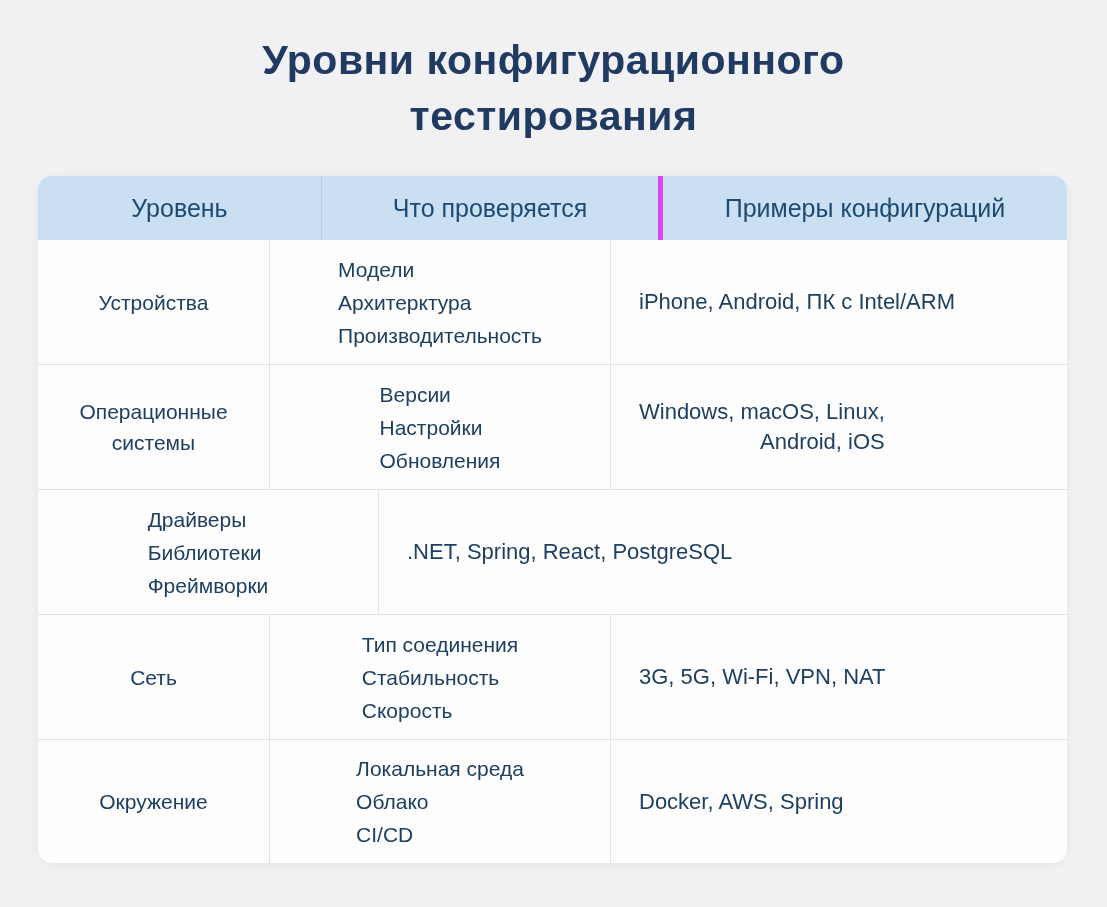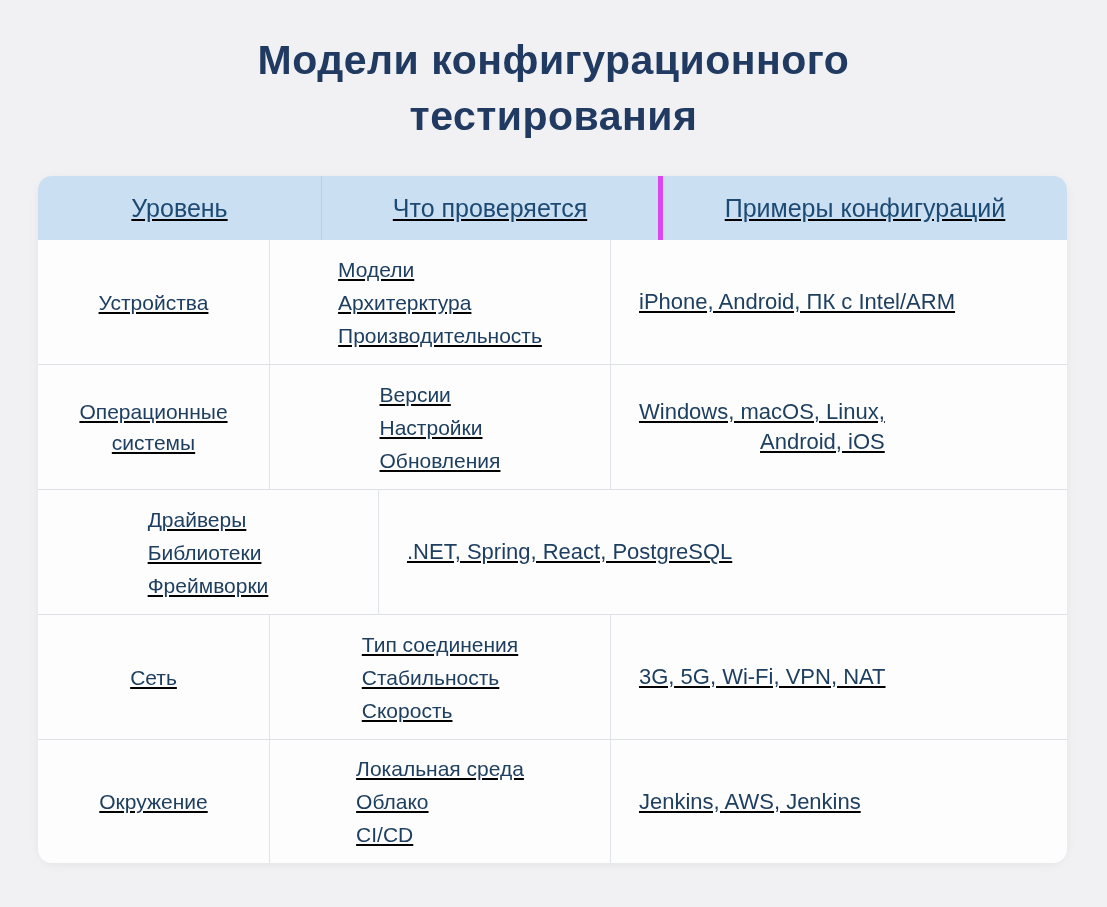--- a/index.html
+++ b/index.html
@@ -20,21 +20,20 @@
     line-height: 56px;
     letter-spacing: 0.5px;
     color: #203a61;
   }
   .cfg-table {
     position: absolute;
     left: 38px; top: 176px;
     width: 1029px;
     box-shadow: 0 2px 8px rgba(120,130,145,0.10);
     border-radius: 20px;
-    text-decoration: underline;
   }
   .cfg-table-header {
     display: flex;
     height: 64px;
     background: #cadff2;
     border-radius: 14px 14px 0 0;
     color: #1d4a73;
     font-size: 25px;
   }
   .hcell {
@@ -82,21 +81,21 @@
     justify-content: flex-start;
     text-align: right;
     padding-left: 28px;
     font-size: 22px;
     line-height: 30px;
   }
 </style>
 </head>
 <body>
 
-<h1 class="page-title"><span>Модели конфигурационного</span><br><span>тестирования</span></h1>
+<h1 class="page-title"><span>Уровни конфигурационного</span><br><span>тестирования</span></h1>
 
 <div class="cfg-table">
 
   <div class="cfg-table-header">
     <div class="hcell c1">Уровень</div>
     <div class="hcell c2">Что проверяется</div>
     <div class="hcell c3">Примеры конфигураций</div>
   </div>
 
   <div class="cfg-table-body">
@@ -132,17 +131,17 @@
 Стабильность
 Скорость</div>
       <div class="tcell c3">3G, 5G, Wi-Fi, VPN, NAT</div>
     </div>
 
     <div class="trow">
       <div class="tcell c1">Окружение</div>
       <div class="tcell c2">Локальная среда
 Облако
 CI/CD</div>
-      <div class="tcell c3">Jenkins, AWS, Jenkins</div>
+      <div class="tcell c3">Docker, AWS, Spring</div>
     </div>
 
   </div>
 </div>
 
 </body></html>

